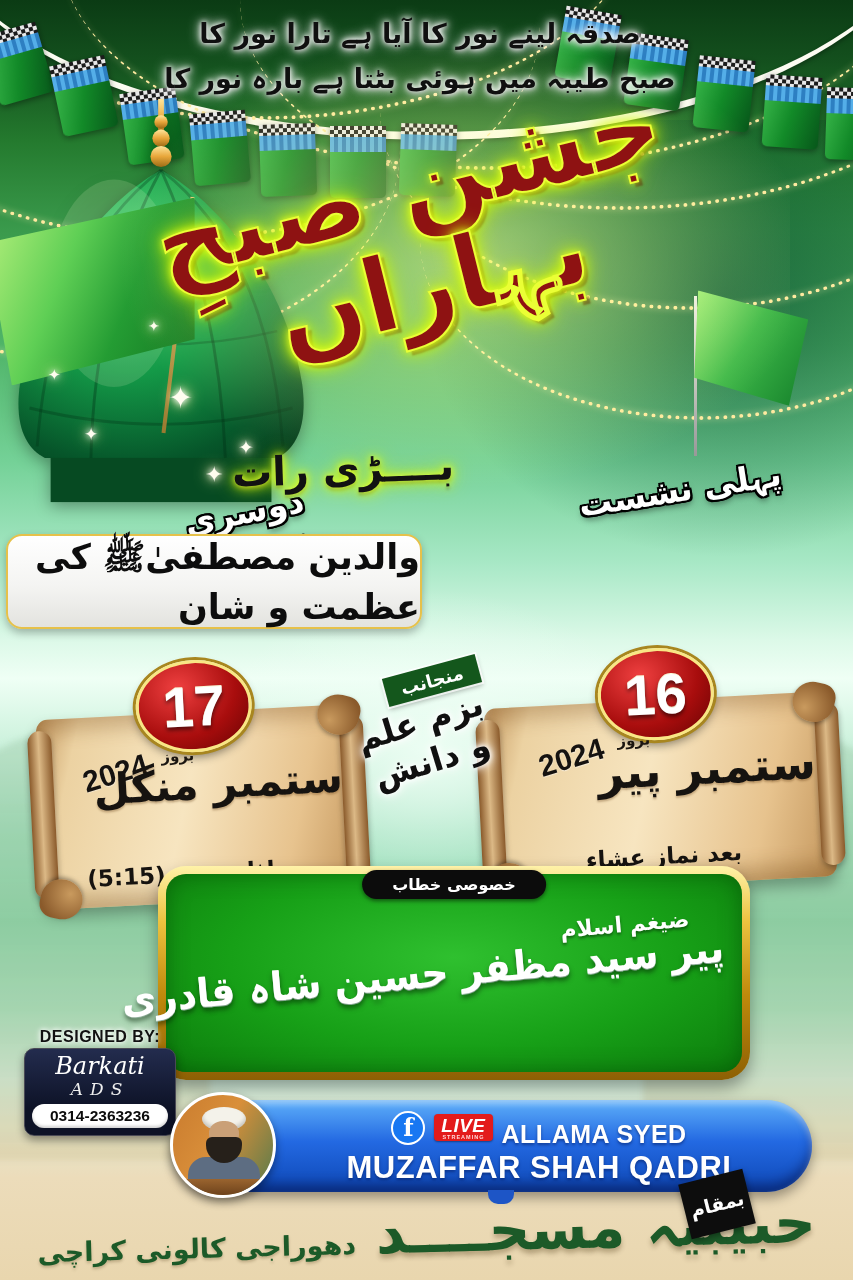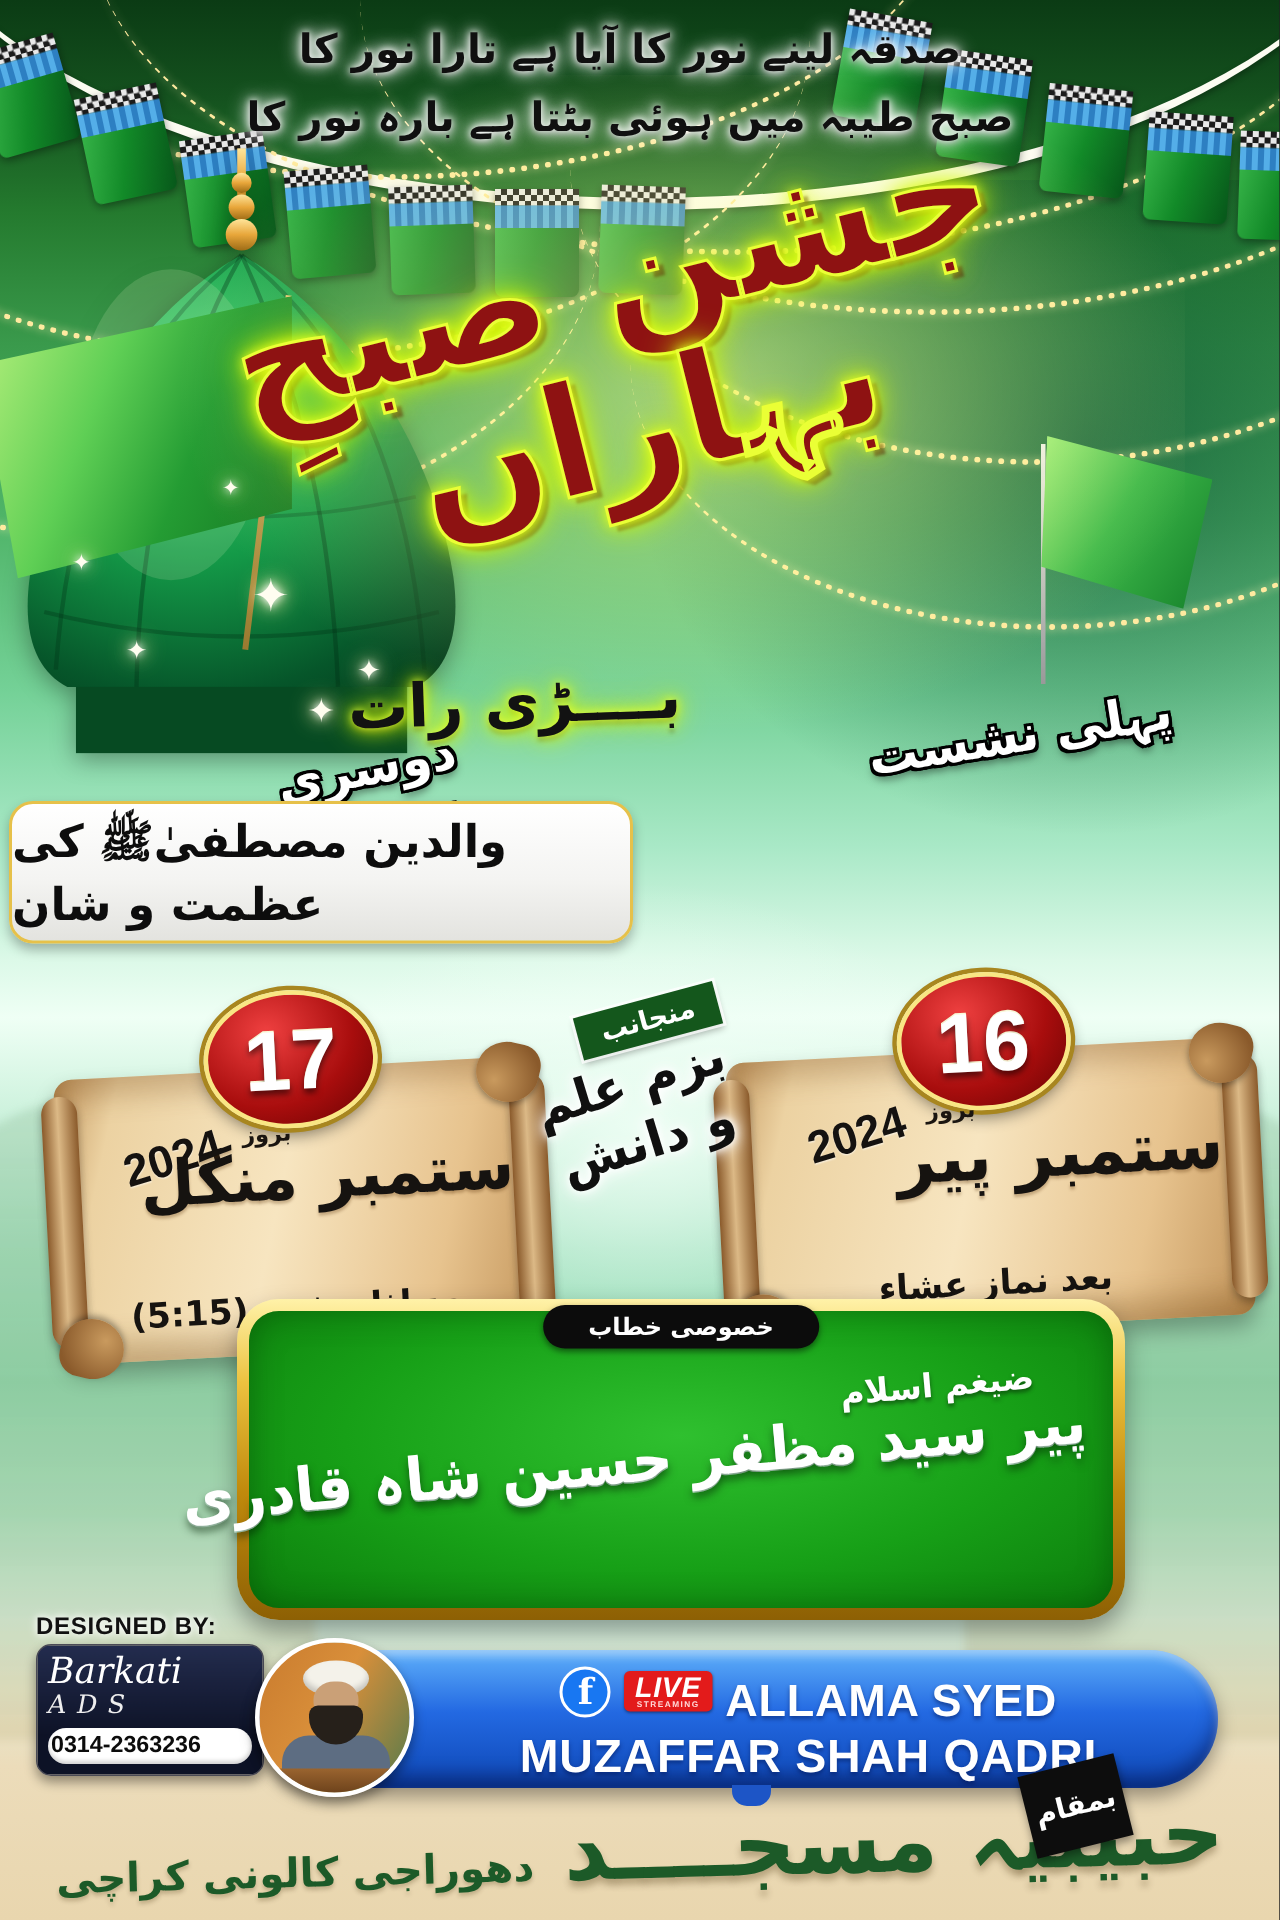--- a/index.html
+++ b/index.html
@@ -69,21 +69,21 @@
     text-shadow:0 0 6px #e4ff3a,0 0 12px #d6ff00,0 0 20px #ccf700,0 3px 3px rgba(0,0,0,.35);}
 
   
   .sess-label{z-index:8;color:#fff;font-weight:bold;font-size:33px;direction:rtl;text-align:center;
     text-shadow:-2px 0 #000,2px 0 #000,0 -2px #000,0 2px #000,-2px -2px #000,2px 2px #000,2px -2px #000,-2px 2px #000,0 4px 6px rgba(0,0,0,.5);}
   .sess1-label{left:545px;top:470px;width:270px;transform:rotate(-9deg);}
   .sess2-label{left:126px;top:492px;width:244px;transform:rotate(-11deg);}
   .sess-box{z-index:8;display:flex;align-items:center;justify-content:center;direction:rtl;
     background:linear-gradient(180deg,#ffffff 0%,#f4f4f2 55%,#e3e3df 100%);
     border:2px solid #e6c14a;border-radius:16px;box-shadow:0 4px 8px rgba(0,0,0,.28);
-    color:#0d0d0d;font-weight:bold;font-size:30px;text-align:left;}
+    color:#0d0d0d;font-weight:bold;font-size:35px;text-align:right;}
   .sess1-box{left:452px;top:518px;width:392px;height:95px;}
   .sess2-box{left:6px;top:534px;width:416px;height:95px;}
 
   
   .scroll{z-index:8;transform:rotate(-3deg);border-radius:12px;
     background:linear-gradient(105deg,#c59a62 0%,#ecd2a2 12%,#f7e5c0 46%,#e7c38e 78%,#c2945a 100%);
     box-shadow:inset 0 12px 18px rgba(115,70,20,.28),inset 0 -14px 18px rgba(115,70,20,.32),0 8px 14px rgba(0,0,0,.28);}
   .scroll-right{left:488px;top:700px;width:345px;height:185px;}
   .scroll-left{left:40px;top:712px;width:318px;height:190px;}
   .scroll .roll{position:absolute;top:6%;width:24px;height:88%;border-radius:12px;
@@ -129,21 +129,21 @@
   .speech-tag{position:absolute;top:-4px;left:50%;transform:translateX(-50%);background:#0c0c0c;color:#fff;
     font-size:16px;font-weight:bold;padding:5px 30px;border-radius:999px;direction:rtl;white-space:nowrap;
     box-shadow:0 2px 4px rgba(0,0,0,.5);}
   .honorific{position:absolute;top:38px;right:52px;color:#fff;font-size:22px;font-weight:bold;direction:rtl;
     transform:rotate(-5deg);text-shadow:0 2px 3px rgba(0,0,0,.45);}
   .speaker-name{position:absolute;top:74px;left:0;right:0;text-align:center;color:#fff;font-weight:bold;
     font-size:40px;direction:rtl;white-space:nowrap;transform:rotate(-5deg) scaleX(.94);
     text-shadow:0 4px 6px rgba(0,30,0,.55),0 1px 0 #dfe;}
 
   
-  .designer{left:24px;top:1076px;width:152px;z-index:9;font-family:"Liberation Sans",sans-serif;}
+  .designer{left:24px;top:1028px;width:152px;z-index:9;text-align:center;font-family:"Liberation Sans",sans-serif;}
   .designer-label{color:#111;font-weight:bold;font-size:16px;letter-spacing:.5px;
     text-shadow:0 0 4px #fff,0 0 7px #fff;}
   .designer-card{margin-top:2px;background:linear-gradient(180deg,#232c4e 0%,#0d1226 70%);
     border:1px solid #4a4a55;border-radius:10px;padding:5px 7px 7px;box-shadow:0 4px 8px rgba(0,0,0,.4);}
   .designer-name{font-family:"DejaVu Serif",serif;font-style:italic;color:#fff;font-size:24px;line-height:1.05;}
   .designer-sub{font-family:"DejaVu Serif",serif;font-style:italic;color:#eee;font-size:17px;letter-spacing:7px;}
   .designer-phone{margin-top:5px;background:#fff;border-radius:999px;color:#0c0c0c;font-weight:bold;
     font-size:15.5px;padding:3px 2px;box-shadow:inset 0 -2px 3px rgba(0,0,0,.18);}
 
   
@@ -163,21 +163,21 @@
     align-items:center;justify-content:center;gap:1px;font-family:"Liberation Sans",sans-serif;}
   .live-row1{display:flex;align-items:center;gap:9px;}
   .fb-circle{width:34px;height:34px;border-radius:50%;background:#1877f2;border:2px solid #fff;
     display:flex;align-items:center;justify-content:center;color:#fff;font-weight:bold;font-size:24px;
     font-family:"DejaVu Serif",serif;line-height:1;}
   .live-badge{background:#e31b1b;border-radius:4px;padding:2px 7px 1px;display:flex;flex-direction:column;
     align-items:center;line-height:1;box-shadow:0 1px 2px rgba(0,0,0,.4);}
   .live-word{color:#fff;font-weight:bold;font-size:19px;letter-spacing:.5px;font-style:italic;}
   .streaming-word{color:#ffd9d9;font-weight:bold;font-size:5.5px;letter-spacing:1px;}
   .live-name{color:#fff;font-weight:bold;text-shadow:0 2px 3px rgba(0,20,80,.5);}
-  .live-name.l1{font-size:30px;letter-spacing:.5px;margin-top:14px;}
+  .live-name.l1{font-size:25px;letter-spacing:.5px;margin-top:14px;}
   .live-name.l2{font-size:31px;letter-spacing:.5px;}
 
   
   .venue-tag{left:684px;top:1176px;width:66px;height:56px;z-index:9;background:#0d0d0d;color:#fff;
     transform:rotate(-14deg);display:flex;align-items:center;justify-content:center;direction:rtl;
     font-size:19px;font-weight:bold;box-shadow:0 3px 6px rgba(0,0,0,.4);text-shadow:0 0 3px #fff0;}
   .venue-line{left:0;right:0;bottom:14px;z-index:8;display:flex;align-items:baseline;justify-content:center;
     gap:20px;direction:rtl;color:#1c5a28;transform:rotate(-1.5deg);}
   .venue-name{font-size:58px;font-weight:bold;white-space:nowrap;text-shadow:0 4px 5px rgba(60,40,0,.3);}
   .venue-address{font-size:27px;font-weight:bold;white-space:nowrap;text-shadow:0 2px 3px rgba(60,40,0,.25);}

